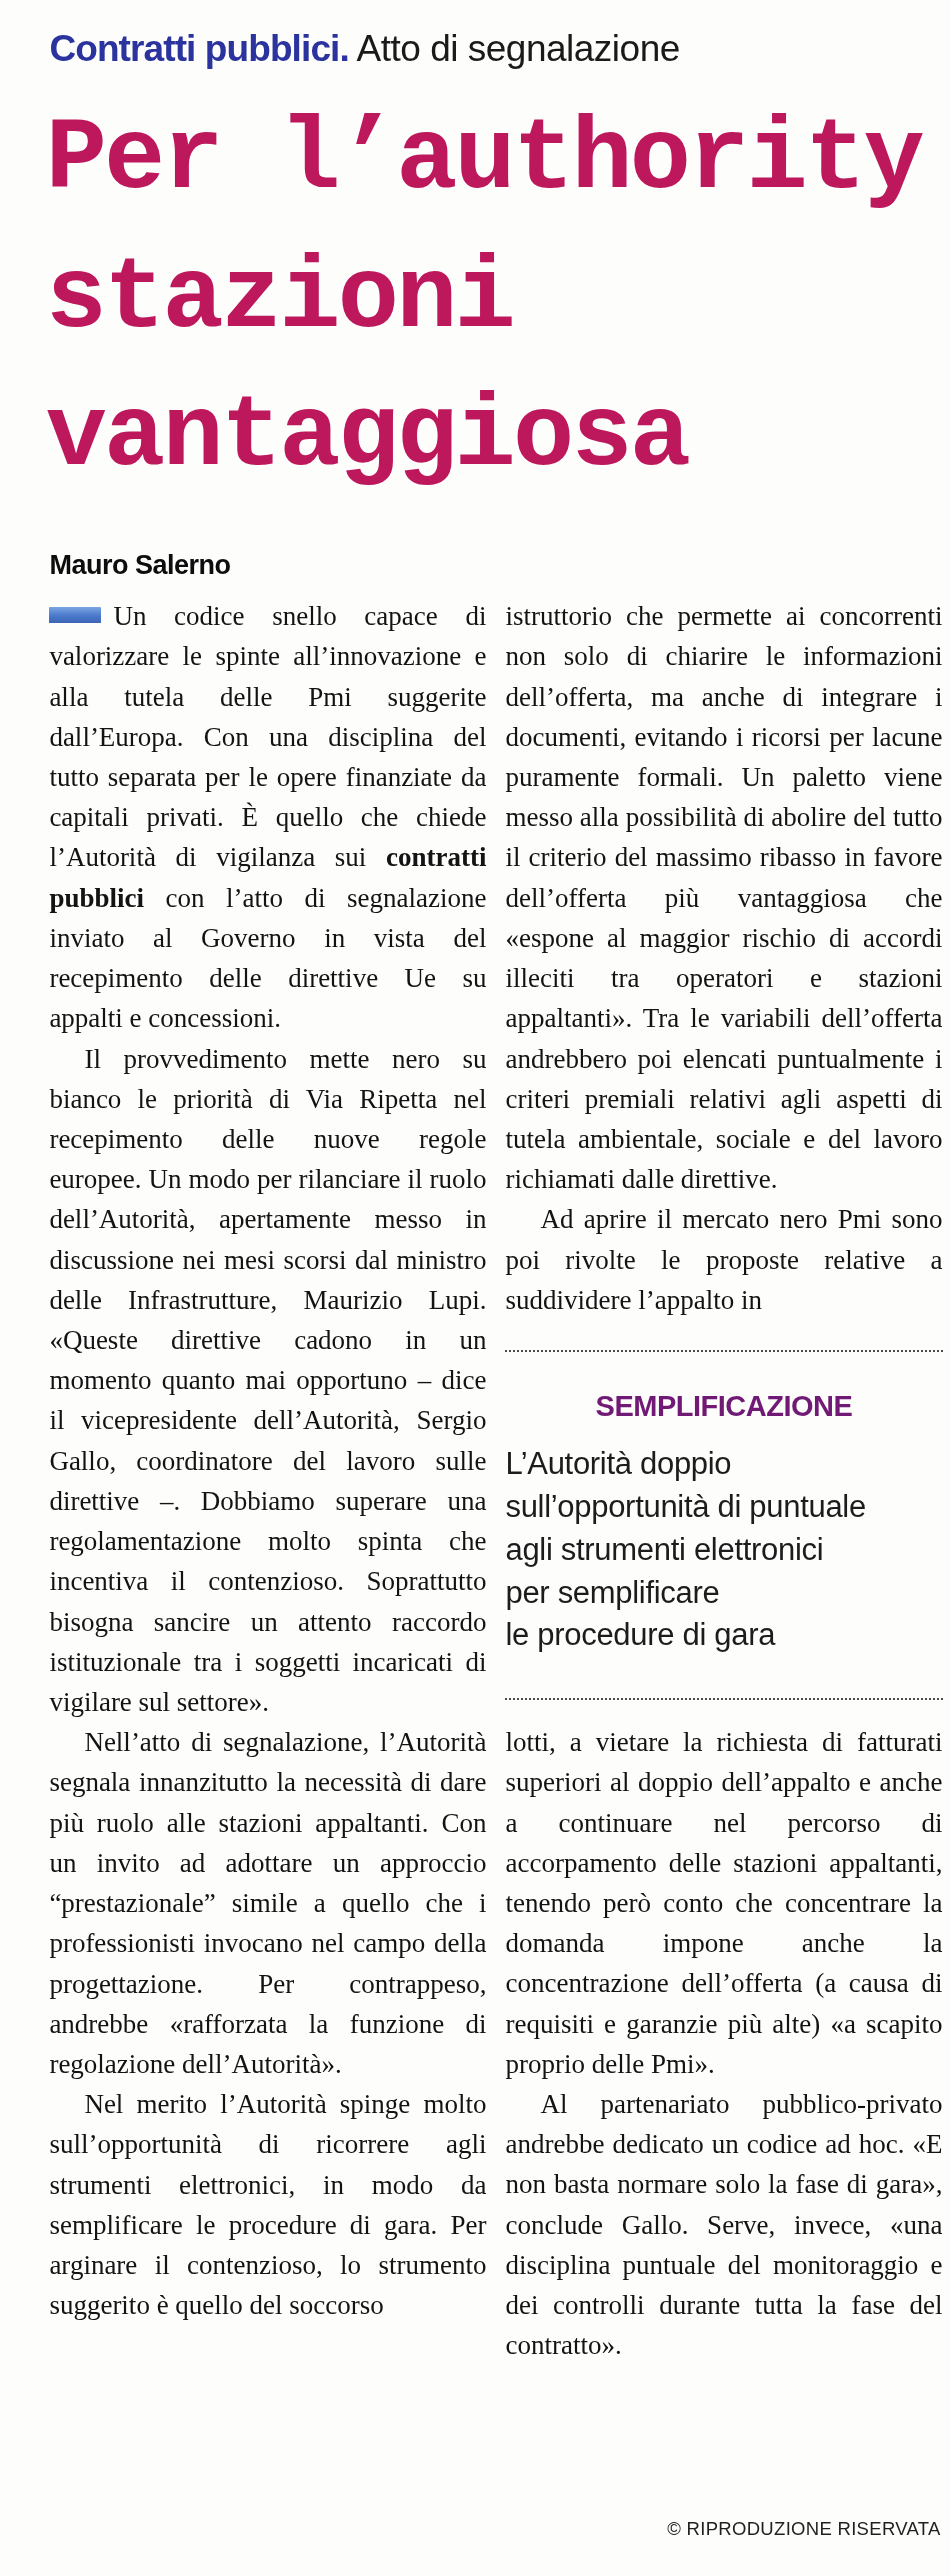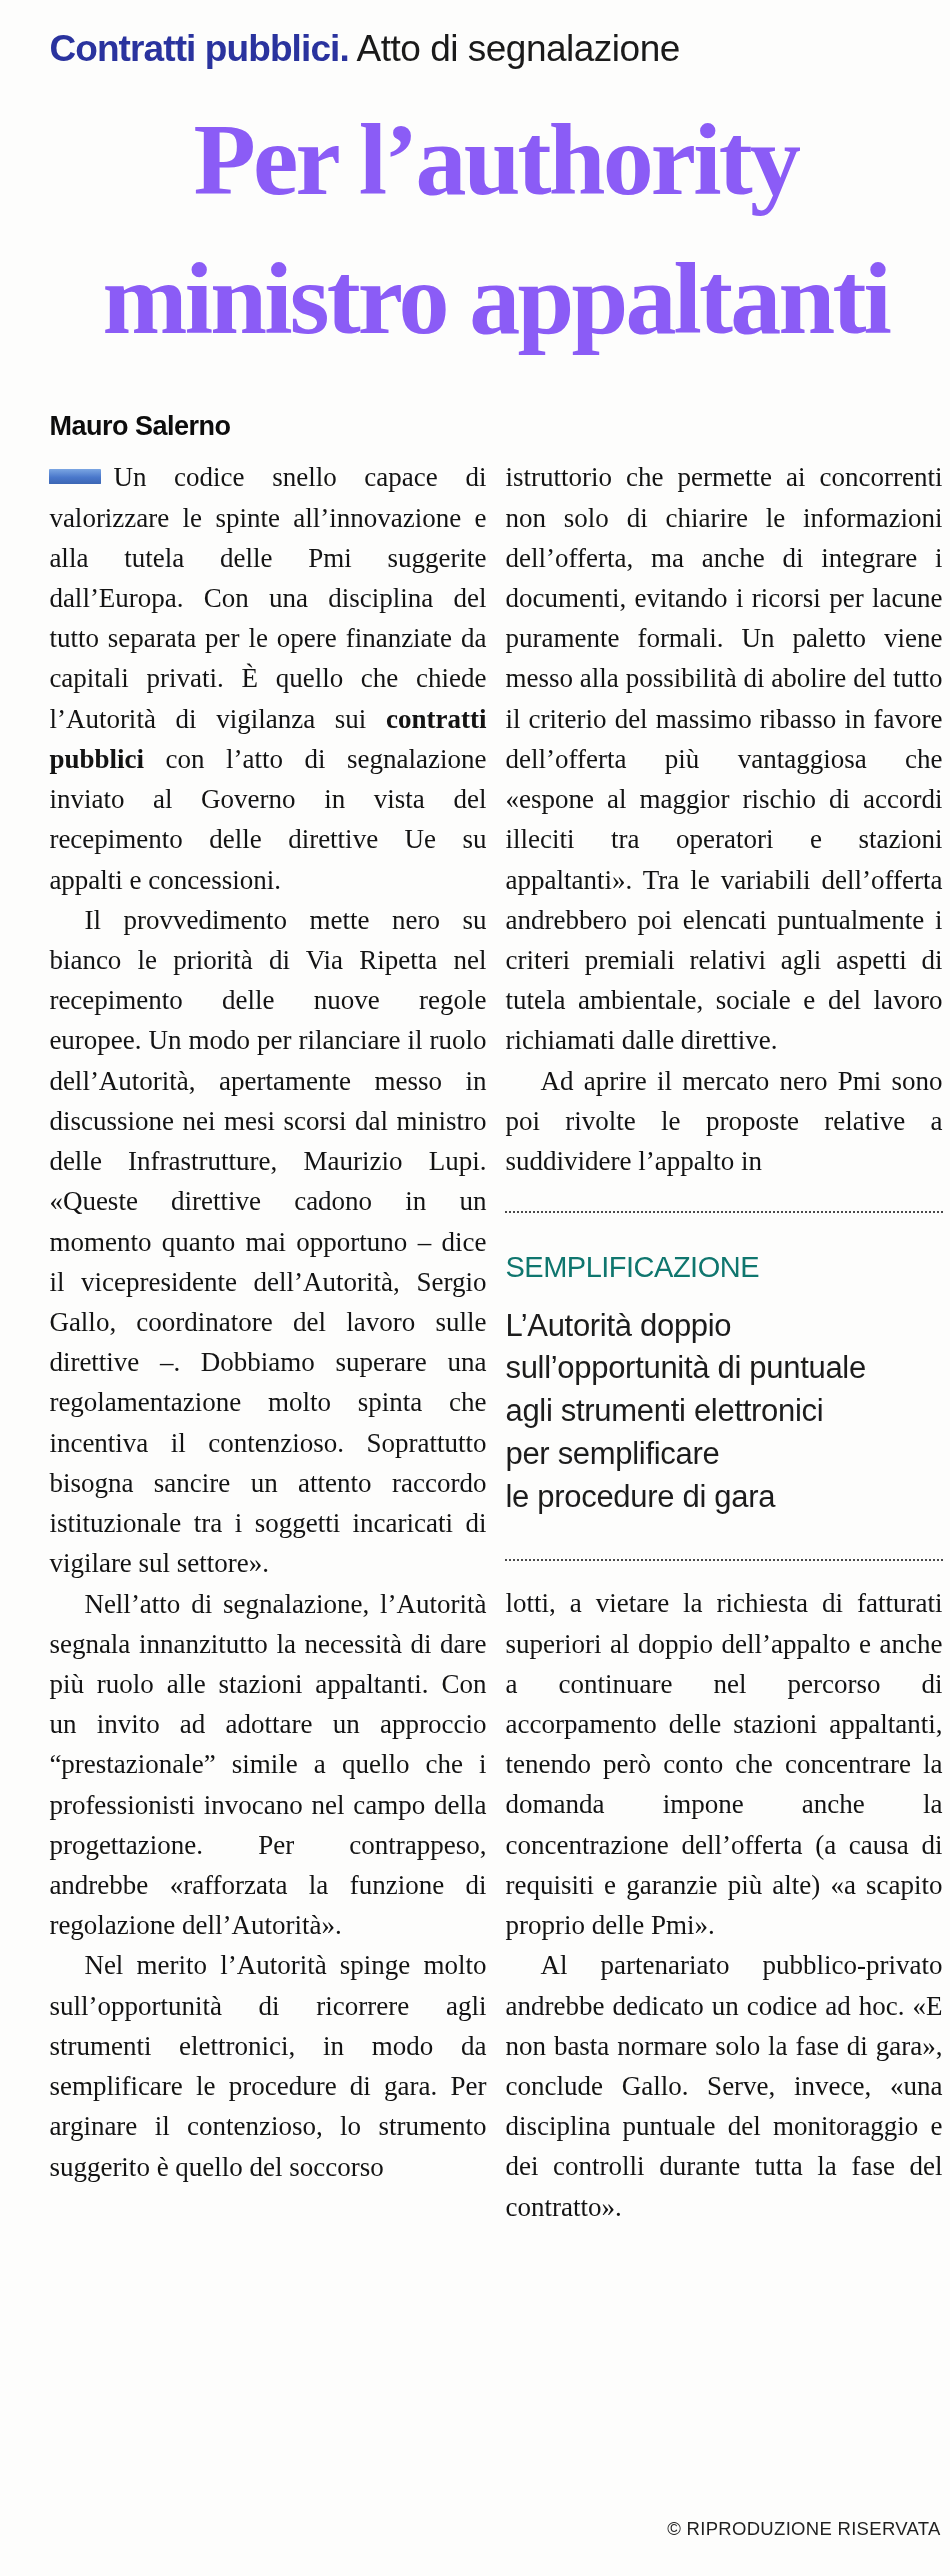--- a/index.html
+++ b/index.html
@@ -20,27 +20,26 @@
     font-family: "Liberation Sans", sans-serif;
     font-size: 37px;
     line-height: 1.15;
     white-space: nowrap;
   }
   .kicker-highlight { color: #2a339e; font-weight: 700; letter-spacing: -0.9px; }
   .kicker-rest { color: #1a1a1a; font-weight: 400; letter-spacing: -0.5px; }
   
   .headline {
     margin: 20.4px 15px 0 16.7px;
-    font-family: Liberation Serif, serif;
+    font-family: Liberation Mono, monospace;
     font-weight: 700;
     font-size: 102px;
     line-height: 1.36;
     letter-spacing: -2.8px;
-    color: #8b5cf6;
-    text-align: center;
+    color: #be185d;
   }
   
   .byline {
     margin: 43px 18.5px 0 20.4px;
     font-family: "Liberation Sans", sans-serif;
     font-weight: 700;
     font-size: 27px;
     letter-spacing: -0.5px;
     color: #0d0d0d;
   }
@@ -73,25 +72,26 @@
   
   .pullquote {
     margin: 30px 0 22px 0;
     padding: 33px 0 41px 0;
     border-top: 2.8px dotted #4a4a4a;
     border-bottom: 2.8px dotted #4a4a4a;
     text-align: left;
     font-family: "Liberation Sans", sans-serif;
   }
   .pullquote-label {
-    color: #0f766e;
-    font-weight: 400;
+    color: #701a75;
+    font-weight: 700;
     font-size: 29px;
     letter-spacing: -0.5px;
     margin-bottom: 15px;
+    text-align: center;
   }
   .pullquote-line {
     font-size: 31px;
     line-height: 1.38;
     font-weight: 400;
     letter-spacing: -0.3px;
     color: #1c1c1c;
   }
   
   .copyright {
@@ -109,21 +109,21 @@
 <body>
 
 <div class="page">
 
   <div class="kicker">
     <span class="kicker-highlight">Contratti pubblici.</span><span class="kicker-rest"> Atto di segnalazione</span>
   </div>
 
   <h1 class="headline" style="margin-top:20.4px;">
     <div>Per l’authority</div>
-    <div>ministro appaltanti</div>
+    <div>stazioni vantaggiosa</div>
   </h1>
 
   <div class="byline">Mauro Salerno</div>
 
   <div class="columns">
 
     <div class="col">
       <p class="no-indent">
         <span class="marker"></span><span>Un codice snello capace di valorizzare le spinte all’innovazione e alla tutela delle Pmi suggerite dall’Europa. Con una disciplina del tutto separata per le opere finanziate da capitali privati. È quello che chiede l’Autorità di vigilanza sui </span><strong>contratti pubblici</strong><span> con l’atto di segnalazione inviato al Governo in vista del recepimento delle direttive Ue su appalti e concessioni.</span>
       </p>

